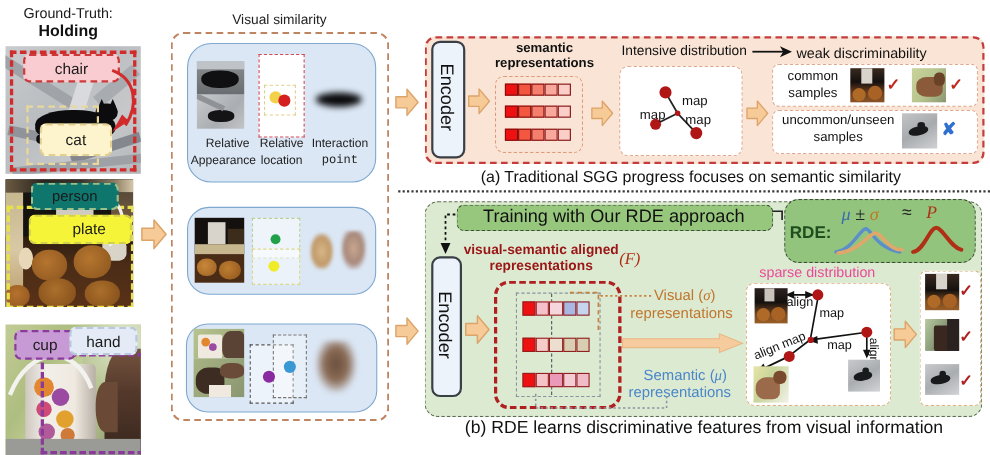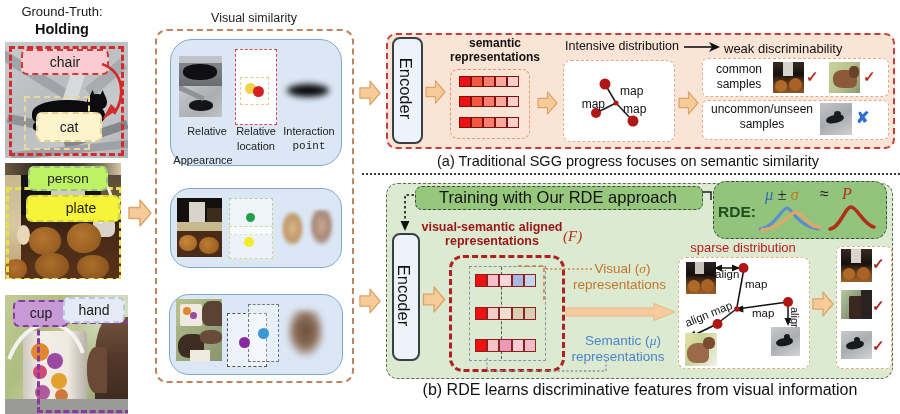--- a/index.html
+++ b/index.html
@@ -52,21 +52,21 @@
   <div class="abs" style="left:62px;top:60px;width:34px;height:30px;background:radial-gradient(circle at 42% 40%,#b5752f,#89541c);border-radius:48%;"></div>
   <div class="abs" style="left:30px;top:90px;width:34px;height:26px;background:radial-gradient(circle at 45% 40%,#aa6f2b,#814c19);border-radius:48%;"></div>
   <div class="abs" style="left:72px;top:92px;width:32px;height:24px;background:radial-gradient(circle at 45% 40%,#aa6f2b,#814c19);border-radius:48%;"></div>
   <div class="abs" style="left:0px;top:96px;width:22px;height:20px;background:radial-gradient(circle at 45% 40%,#b5722f,#8f541c);border-radius:48%;"></div>
 
   <div class="abs" style="left:1px;top:24px;width:110px;height:88px;border:3px dashed #e8e24a;"></div>
   <svg style="left:80px;top:6px;" width="34" height="58" viewBox="0 0 34 58">
       <path d="M4,4 C32,14 32,44 14,54" fill="none" stroke="#efefe8" stroke-width="3"></path>
     </svg>
 </div>
-<div class="lbl" style="left:28px;top:166px;width:76px;height:21px;line-height:21px;background:#bef264;border:2px dashed #9bbf8a;font-size:13.5px;">person</div>
+<div class="lbl" style="left:28px;top:166px;width:76px;height:21px;line-height:21px;background:#0f766e;border:2px dashed #9bbf8a;font-size:13.5px;">person</div>
 <div class="lbl" style="left:26px;top:195px;width:74px;height:23px;line-height:23px;background:#f6f438;border:2px dashed #cfd04c;font-size:14px;padding-left:16px;">plate</div>
 
 <div class="abs" style="left:5px;top:295px;width:123px;height:119px;background:linear-gradient(120deg,#c2cc96 0%,#aebd80 30%,#cdd8a8 55%,#9aa678 80%,#8a9670 100%);overflow:hidden;">
   <div class="abs" style="left:70px;top:0;width:60px;height:80px;background:radial-gradient(circle at 70% 20%,#e8eedd 0%,#b8c494 60%,#98a677 100%);opacity:.8;"></div>
 
   <div class="abs" style="left:18px;top:36px;width:64px;height:78px;background:linear-gradient(90deg,#cfc8bf 0%,#f2efe9 30%,#efe9e0 70%,#b8b0a6 100%);border-radius:4px 4px 10px 10px;"></div>
   <div class="abs" style="left:26px;top:48px;width:18px;height:18px;background:#e2872f;border-radius:50%;"></div>
   <div class="abs" style="left:42px;top:58px;width:16px;height:16px;background:#9a4aa0;border-radius:50%;"></div>
   <div class="abs" style="left:28px;top:70px;width:14px;height:14px;background:#d04a78;border-radius:50%;"></div>
   <div class="abs" style="left:46px;top:78px;width:16px;height:16px;background:#e2a02f;border-radius:50%;"></div>
@@ -101,21 +101,21 @@
  <div class="abs" style="left:10px;top:14px;width:24px;height:11px;background:#141416;border-radius:45%;"></div>
  <div class="abs" style="left:-4px;top:4px;width:30px;height:5px;background:#8f9296;transform:rotate(25deg);"></div>
 </div>
 <div class="abs" style="left:235px;top:49px;width:40px;height:74px;background:#fff;border:1.5px dashed #d04a5a;"></div>
 <div class="abs" style="left:240px;top:77px;width:27px;height:26px;border:1.5px dashed #e0cf8e;"></div>
 <div class="abs" style="left:245px;top:83px;width:11px;height:11px;background:#f2d24a;border-radius:50%;"></div>
 <div class="abs" style="left:253px;top:86px;width:11px;height:11px;background:#d42020;border-radius:50%;"></div>
 <div class="abs" style="left:287px;top:84px;width:42px;height:13px;background:#0a0a0c;border-radius:50%;filter:blur(3px);"></div>
 <div class="abs" style="left:170px;top:124px;width:170px;text-align:center;font-size:11px;color:#222;line-height:15px;">
 <span style="position:absolute;left:10px;top:0;width:54px;">Relative</span>
-<span style="position:absolute;left:0px;top:29px;width:66px;text-align:center;">Appearance</span>
+<span style="position:absolute;left:0px;top:15px;width:66px;text-align:center;">Appearance</span>
 <span style="position:absolute;left:64px;top:0;width:44px;">Relative</span>
 <span style="position:absolute;left:64px;top:15px;width:44px;">location</span>
 <span style="position:absolute;left:108px;top:0;width:62px;">Interaction</span>
 <span style="position:absolute;left:108px;top:15px;width:62px;font-family:Liberation Mono, monospace;">point</span>
 </div>
 
 <div class="abs" style="left:170px;top:188px;width:170px;height:78px;background:#dbe7f5;border:1.6px solid #7fa8cf;border-radius:20px;"></div>
 <div class="abs" style="left:177px;top:198px;width:45px;height:33px;background:#14100e;overflow:hidden;">
  <div class="abs" style="left:12px;top:4px;width:16px;height:20px;background:#d8d4cc;"></div>
  <div class="abs" style="left:30px;top:10px;width:15px;height:23px;background:#3c2c1c;"></div>
@@ -315,21 +315,21 @@
 <div class="abs" style="left:578px;top:333px;width:90px;text-align:center;font-size:13.5px;color:#4a86c8;">Semantic (<i style="font-family:'Liberation Serif',serif;">μ</i>)</div>
 <div class="abs" style="left:568px;top:349px;width:100px;text-align:center;font-size:13.5px;color:#4a86c8;">representations</div>
 <svg style="left:487px;top:358px;" width="120" height="16" viewBox="0 0 120 16">
     <path d="M0,0 L0,13 L119,13 L119,0" fill="none" stroke="#8a93a0" stroke-width="1.4" stroke-dasharray="2.2,2.2"></path>
   </svg>
 
 <svg style="left:566px;top:303px;" width="110" height="18" viewBox="0 0 110 18">
     <path d="M0,5 L88,5 L88,0.5 L109,9 L88,17.5 L88,13 L0,13 Z" fill="#f6cb9d" stroke="#eab883" stroke-width="1"></path>
   </svg>
 
-<div class="abs" style="left:643px;top:240px;width:200px;text-align:center;font-size:13px;color:#b91c1c;">sparse distribution</div>
+<div class="abs" style="left:643px;top:240px;width:200px;text-align:center;font-size:13px;color:#ec4899;">sparse distribution</div>
 <div class="abs" style="left:678px;top:257px;width:130px;height:110px;background:#fff;border:1.8px dashed #e0b080;border-radius:8px;"></div>
 <svg style="left:678px;top:257px;" width="130" height="110" viewBox="0 0 130 110">
  <line x1="38" y1="11" x2="63" y2="11" stroke="#111" stroke-width="1.5"></line>
  <path d="M36,11 L44,7.5 L44,14.5 Z" fill="#111"></path>
     <path d="M62,11 L54,7.5 L54,14.5 Z" fill="#111"></path>
  <line x1="65.5" y1="14" x2="59" y2="50" stroke="#111" stroke-width="1.5"></line>
  <line x1="59" y1="52" x2="110" y2="45" stroke="#111" stroke-width="1.5"></line>
  <path d="M56,52.4 L65,48.5 L65.5,55.5 Z" fill="#111"></path>
  <line x1="57" y1="53" x2="40" y2="66" stroke="#111" stroke-width="1.5"></line>
  <line x1="39" y1="67" x2="12" y2="80" stroke="#111" stroke-width="1.8"></line>

